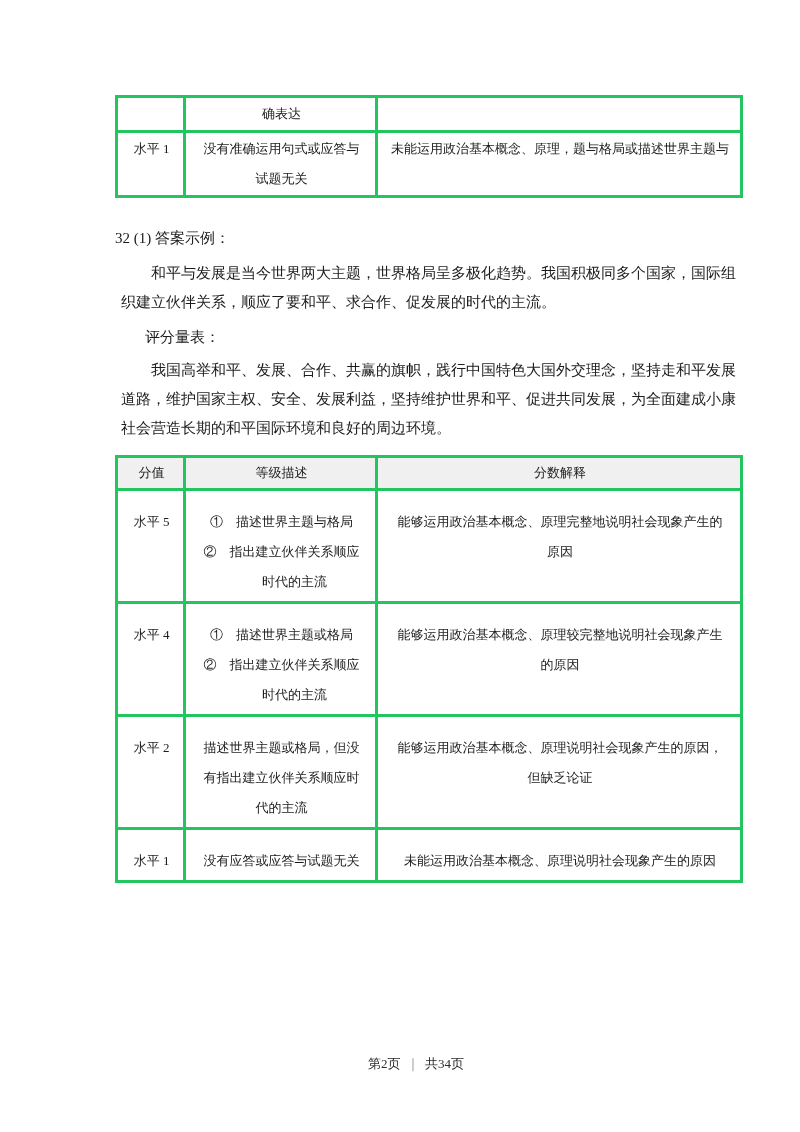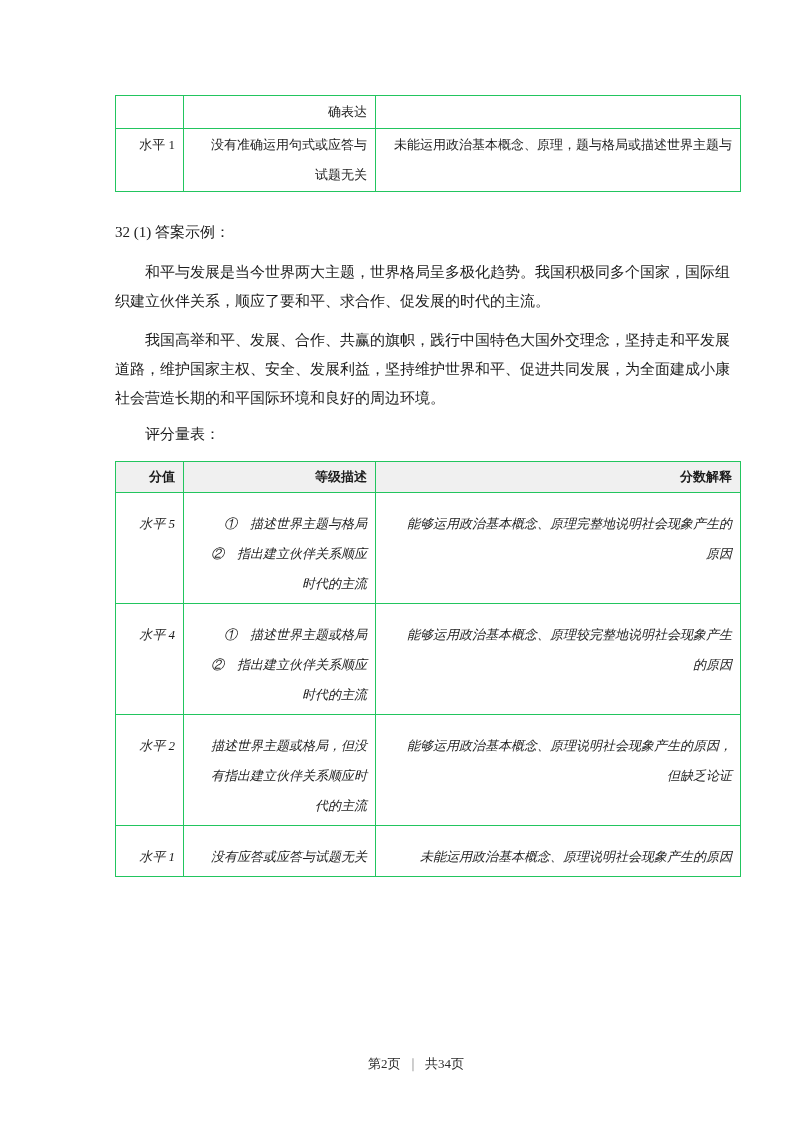--- a/index.html
+++ b/index.html
@@ -23,52 +23,51 @@
   }
   table.tbl {
     border-collapse: collapse;
     table-layout: fixed;
     width: 625px;
   }
   table.tbl col.c1 { width: 68px; }
   table.tbl col.c2 { width: 192px; }
   table.tbl col.c3 { width: 365px; }
   table.tbl td, table.tbl th {
-    border: 1px solid #22c55e;
+    border: 3px solid #22c55e;
     font-size: 13px;
     line-height: 30px;
     vertical-align: top;
-    text-align: right;
+    text-align: center;
     font-weight: normal;
     padding: 2px 8px 2px 10px;
     white-space: pre-line;
     word-break: break-all;
   }
   table.top-table td { padding-top: 1px; padding-bottom: 1px; }
-  table.rubric td { padding-top: 16px; padding-bottom: 4px; font-style: italic; }
+  table.rubric td { padding-top: 16px; padding-bottom: 4px; }
   table.rubric th {
-    font-weight: bold;
+    font-weight: normal;
     background: #f0f0f0;
     line-height: 28px;
     padding-top: 1px;
     padding-bottom: 1px;
   }
   .body-text {
     font-size: 15px;
     line-height: 29px;
   }
   .question-label {
     margin-top: 26px;
-    margin-bottom: 8px;
+    margin-bottom: 2px;
   }
   .para {
     text-indent: 2em;
-    margin: 0 0 0 0;
+    margin: 0 0 0 6px;
     padding-top: 4px;
-    font-family: Liberation Mono, monospace;
   }
   .para + .para { padding-top: 10px; }
   .line-indent {
     text-indent: 2em;
     padding-top: 6px;
   }
   .rubric-wrap { margin-top: 12px; }
   .footer {
     position: absolute;
     left: 16px;
@@ -104,22 +103,22 @@
         <td>水平 1</td>
         <td>没有准确运用句式或应答与
 试题无关</td>
         <td>未能运用政治基本概念、原理，题与格局或描述世界主题与</td>
       </tr>
     </tbody>
   </table>
 
   <div class="body-text question-label">32 (1) 答案示例：</div>
   <div class="body-text para">和平与发展是当今世界两大主题，世界格局呈多极化趋势。我国积极同多个国家，国际组织建立伙伴关系，顺应了要和平、求合作、促发展的时代的主流。</div>
+  <div class="body-text line-indent">评分量表：</div>
   <div class="body-text para">我国高举和平、发展、合作、共赢的旗帜，践行中国特色大国外交理念，坚持走和平发展道路，维护国家主权、安全、发展利益，坚持维护世界和平、促进共同发展，为全面建成小康社会营造长期的和平国际环境和良好的周边环境。</div>
-  <div class="body-text line-indent">评分量表：</div>
 
   <div class="rubric-wrap">
     <table class="tbl rubric">
       <colgroup>
           <col class="c1">
           <col class="c2">
           <col class="c3">
         </colgroup>
       <thead>
         <tr>

